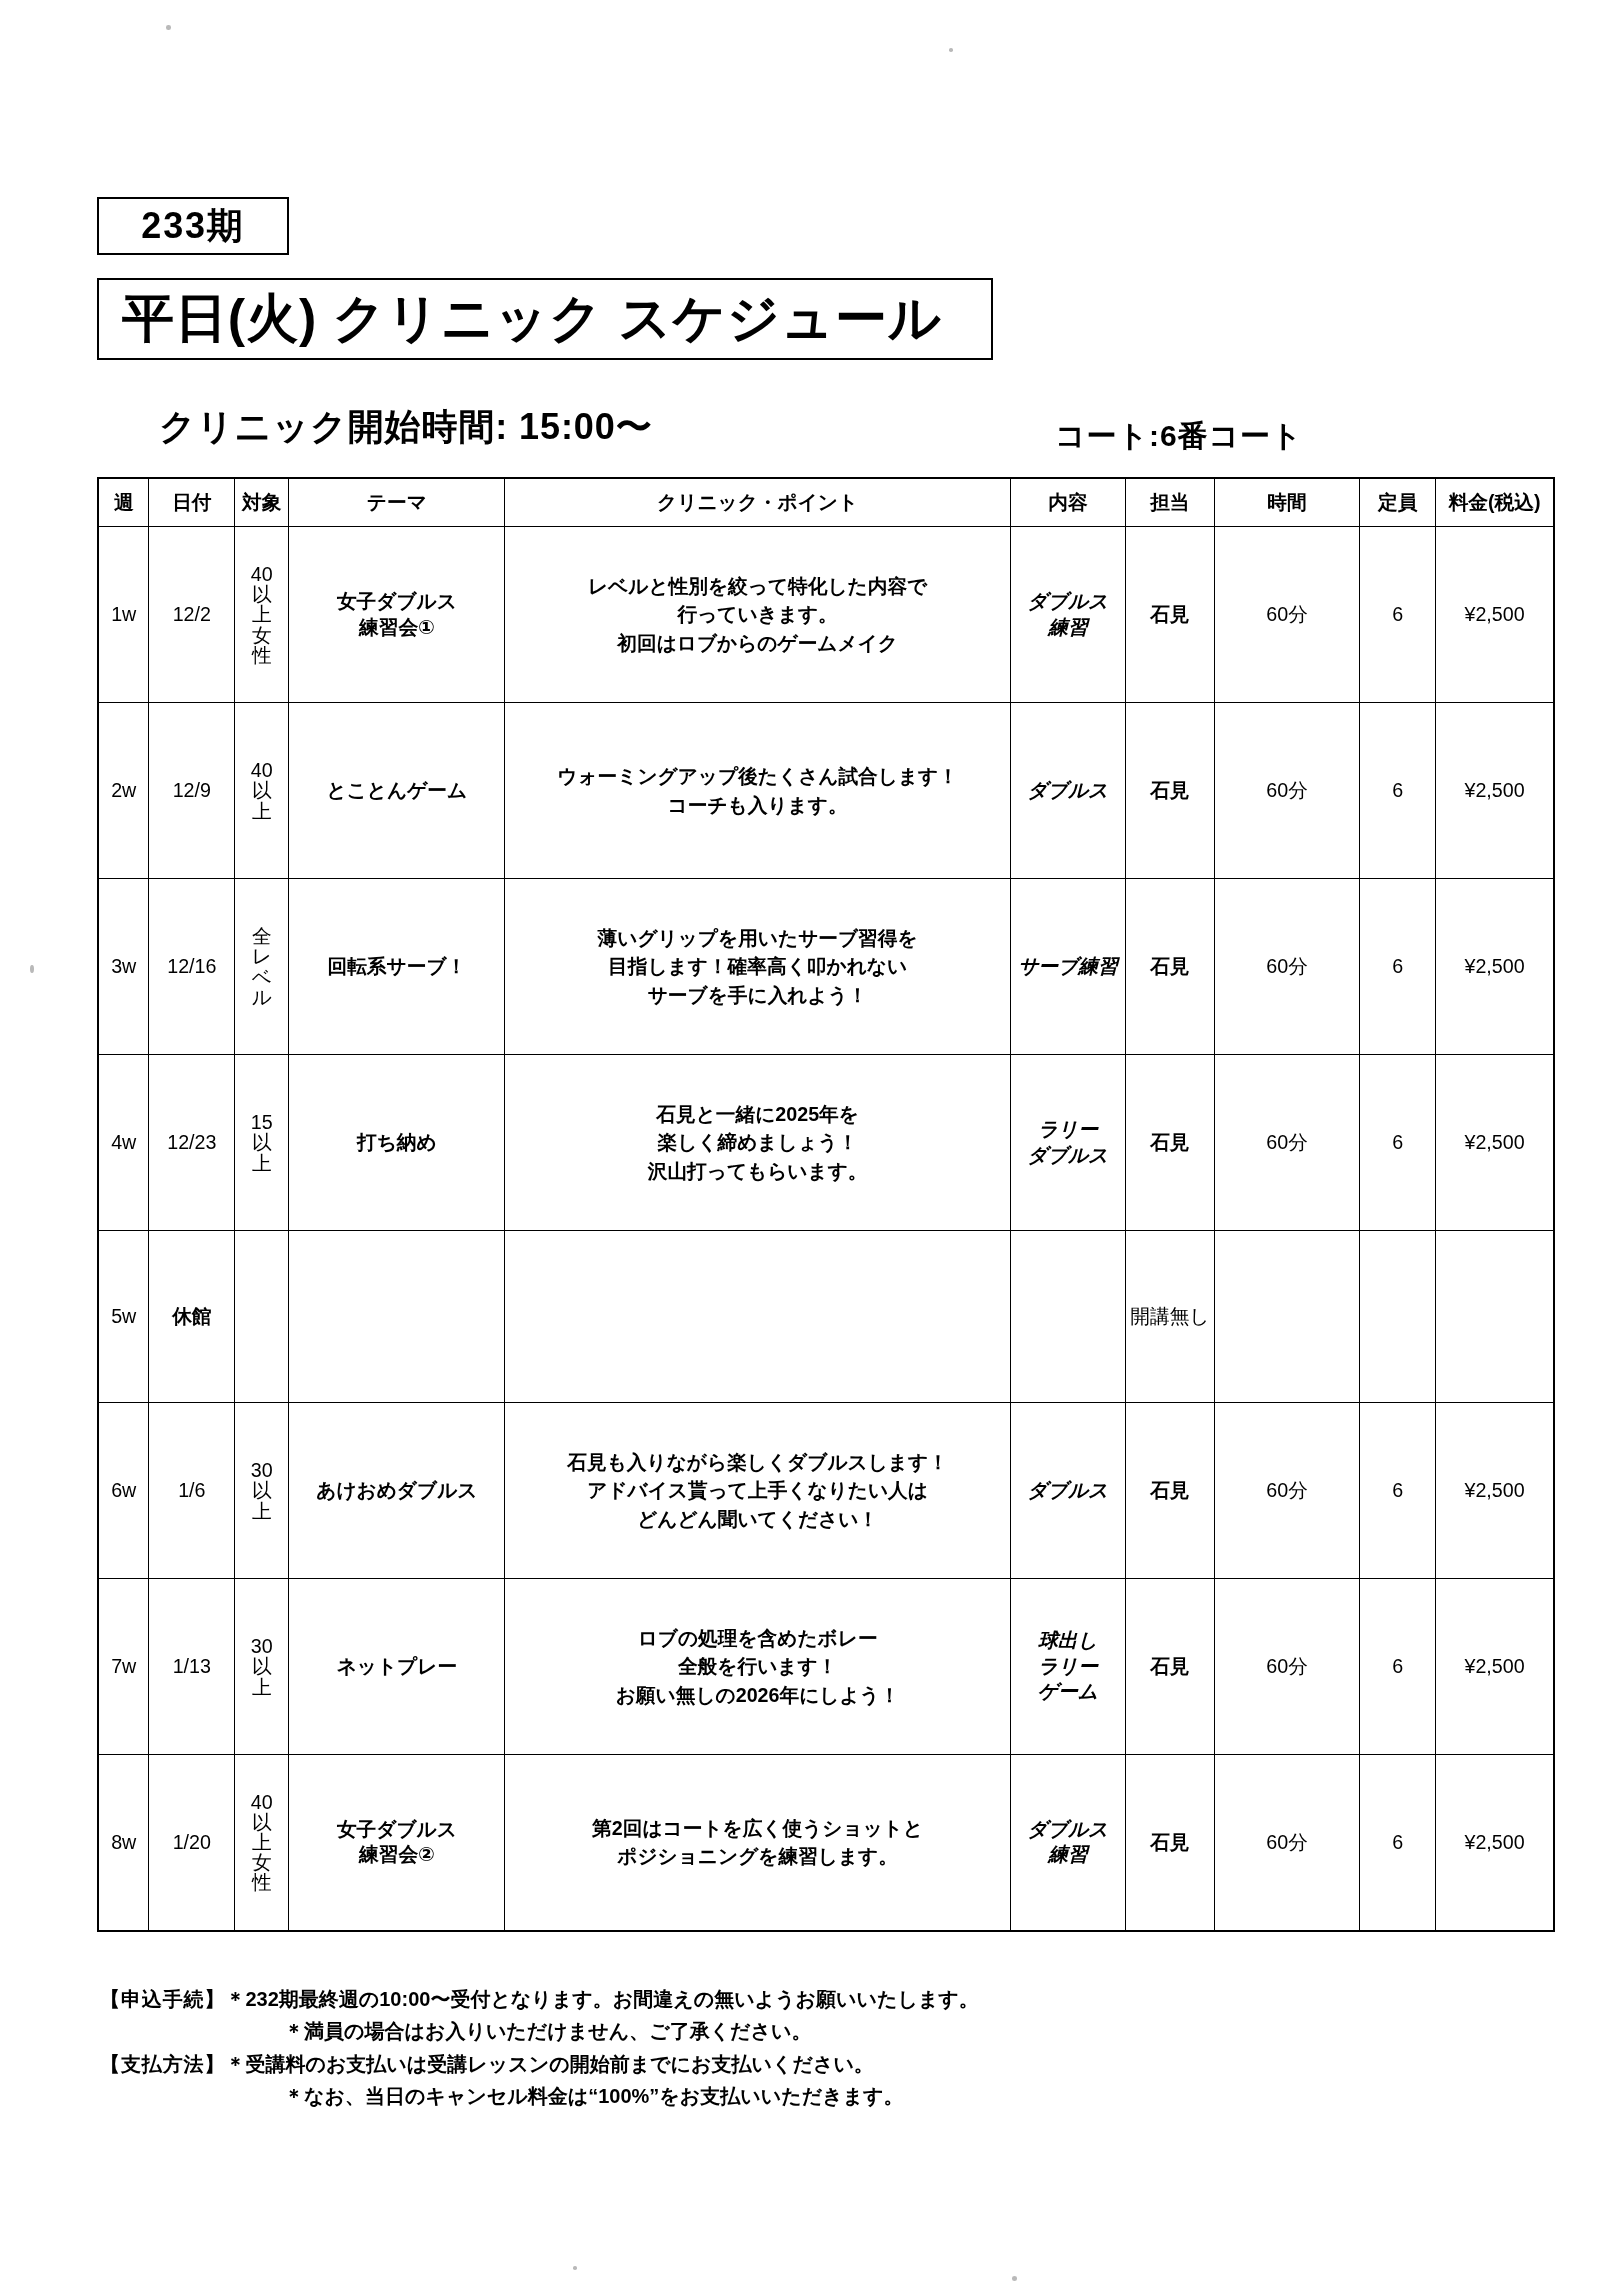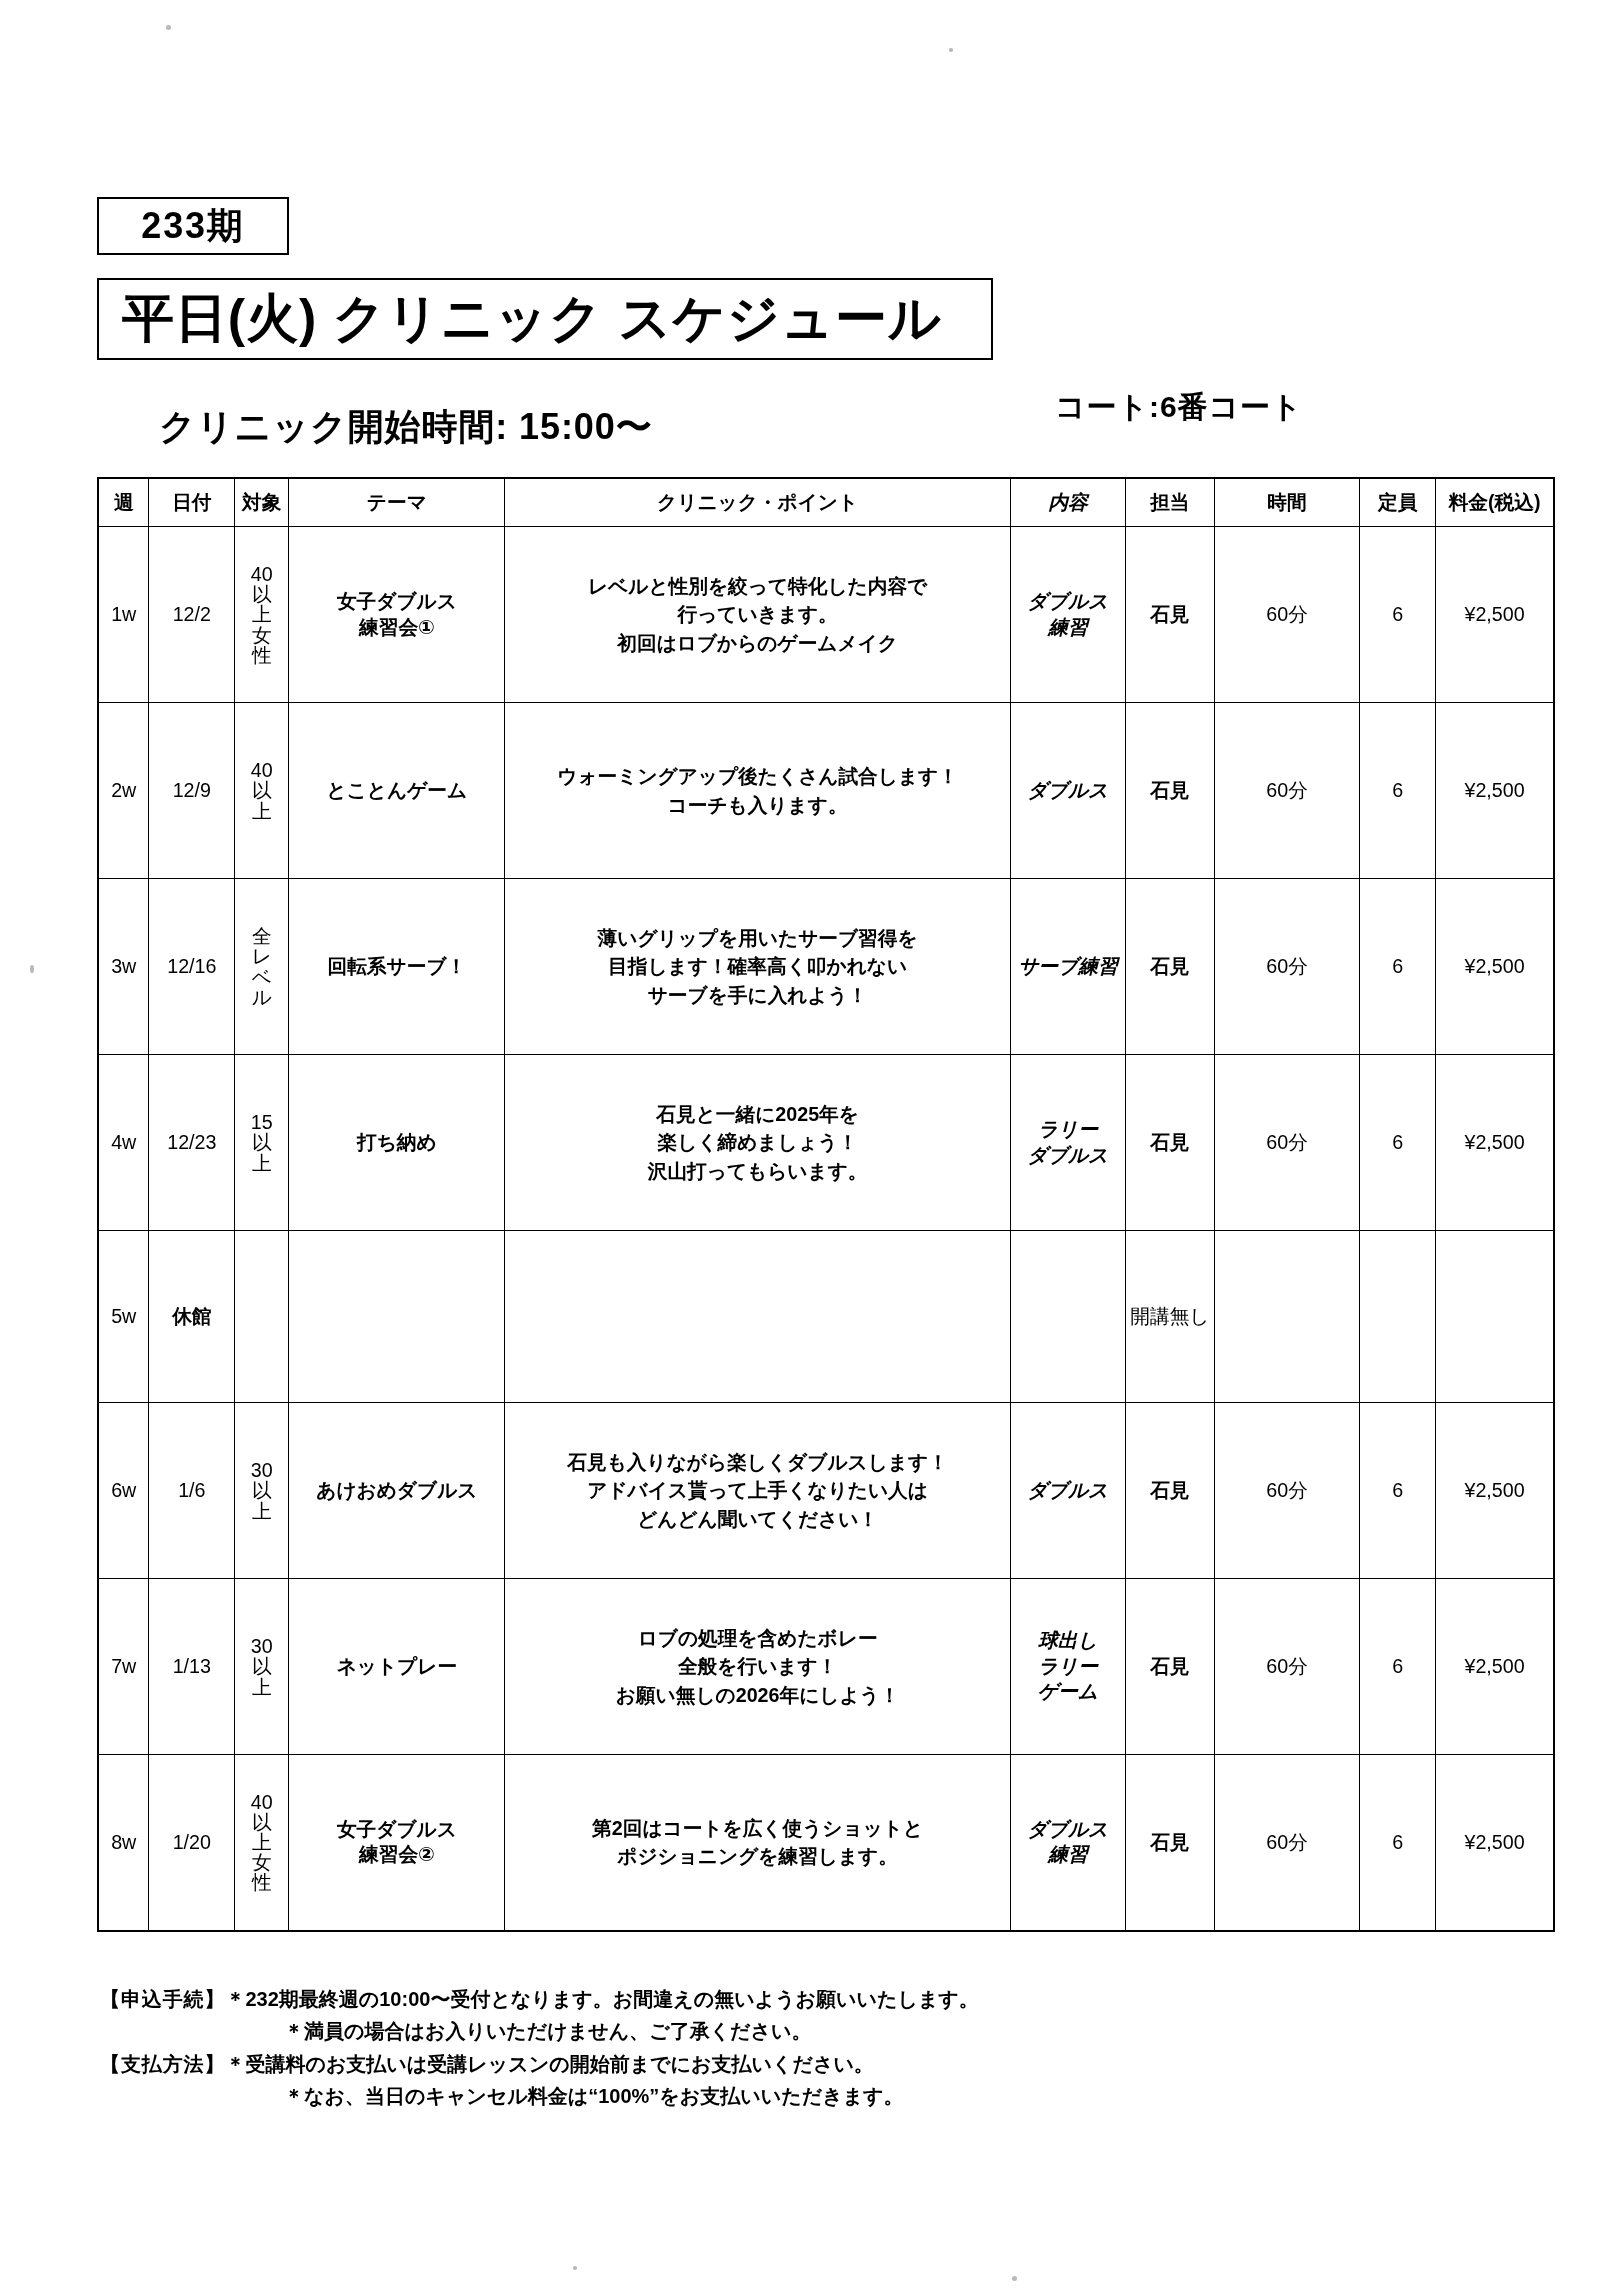--- a/index.html
+++ b/index.html
@@ -60,21 +60,21 @@
     left: 159px;
     top: 387px;
     font-size: 36px;
     font-weight: bold;
     letter-spacing: 0.9px;
     white-space: nowrap;
   }
   .court-info {
     position: absolute;
     left: 1055px;
-    top: 371px;
+    top: 400px;
     font-size: 30px;
     font-weight: bold;
     letter-spacing: 0.9px;
     white-space: nowrap;
   }
 
   
   .sched-wrap {
     position: absolute;
     left: 97px;
@@ -98,21 +98,21 @@
   table.sched thead th {
     height: 47px;
     font-weight: bold;
     line-height: 1.1;
   }
   .h-week   { width: 47px;  font-size: 27px; }
   .h-date   { width: 79px;  font-size: 25px; }
   .h-target { width: 50px;  font-size: 19.7px; }
   .h-theme  { width: 199px; font-size: 27px; }
   .h-point  { width: 466px; font-size: 27px; }
-  .h-content{ width: 106px; font-size: 29px; font-style: italic; }
+  .h-content{ width: 106px; font-size: 29px; }
   .h-coach  { width: 82px;  font-size: 23px; }
   .h-time   { width: 134px; font-size: 23px; }
   .h-cap    { width: 70px;  font-size: 29px; }
   .h-fee    { width: 109px; font-size: 19.7px; }
 
   tbody tr { height: 176px; }
   tbody tr.closed-row { height: 172px; }
 
   .c-week {
     font-size: 29px;

